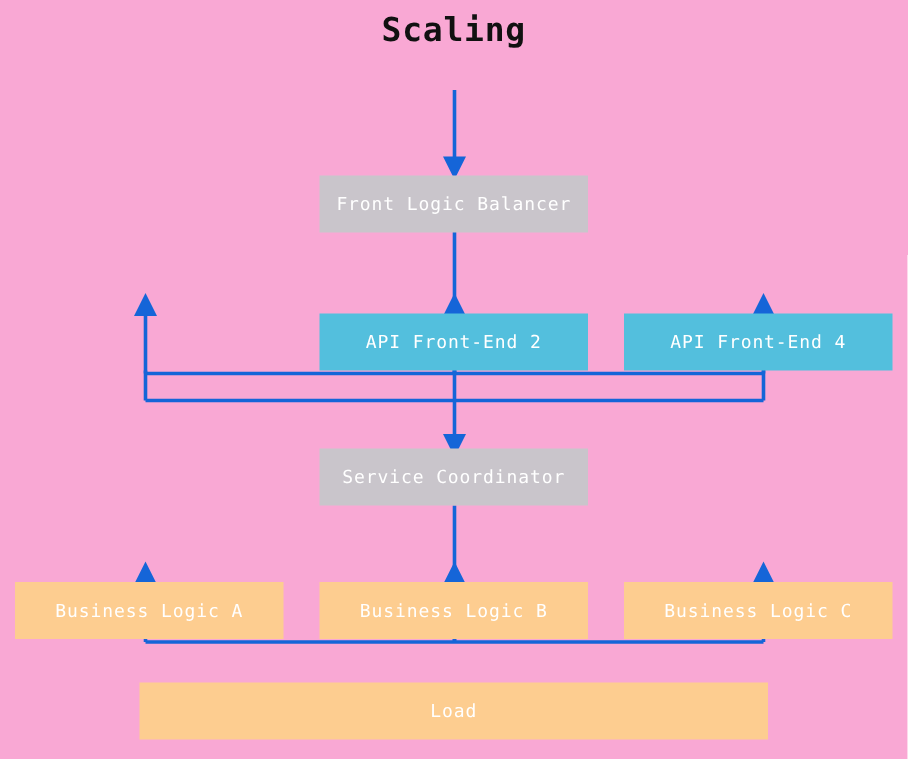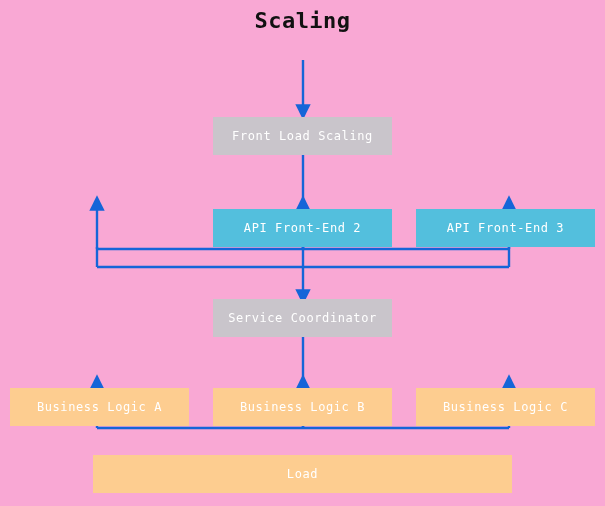--- a/index.html
+++ b/index.html
@@ -84,30 +84,30 @@
 
       <path d="M303,337 L303,428"></path>
       <path d="M97,428 L509,428"></path>
       <path d="M97,428 L97,382" marker-end="url(#arrowhead)"></path>
       <path d="M303,428 L303,382" marker-end="url(#arrowhead)"></path>
       <path d="M509,428 L509,382" marker-end="url(#arrowhead)"></path>
     </g>
   </svg>
 
   <div class="node gray" style="left:213px; top:117px; width:179px; height:38px;">
-    <span>Front Load Scaling</span>
+    <span>Front Logic Balancer</span>
   </div>
 
 
   <div class="node cyan" style="left:213px; top:209px; width:179px; height:38px;text-align:center;">
     <span>API Front-End 2</span>
   </div>
 
   <div class="node cyan" style="left:416px; top:209px; width:179px; height:38px;">
-    <span>API Front-End 3</span>
+    <span>API Front-End 4</span>
   </div>
 
   <div class="node orange" style="left:10px; top:388px; width:179px; height:38px;">
     <span>Business Logic A</span>
   </div>
 
   <div class="node gray" style="left:213px; top:299px; width:179px; height:38px;">
     <span>Service Coordinator</span>
   </div>
 

